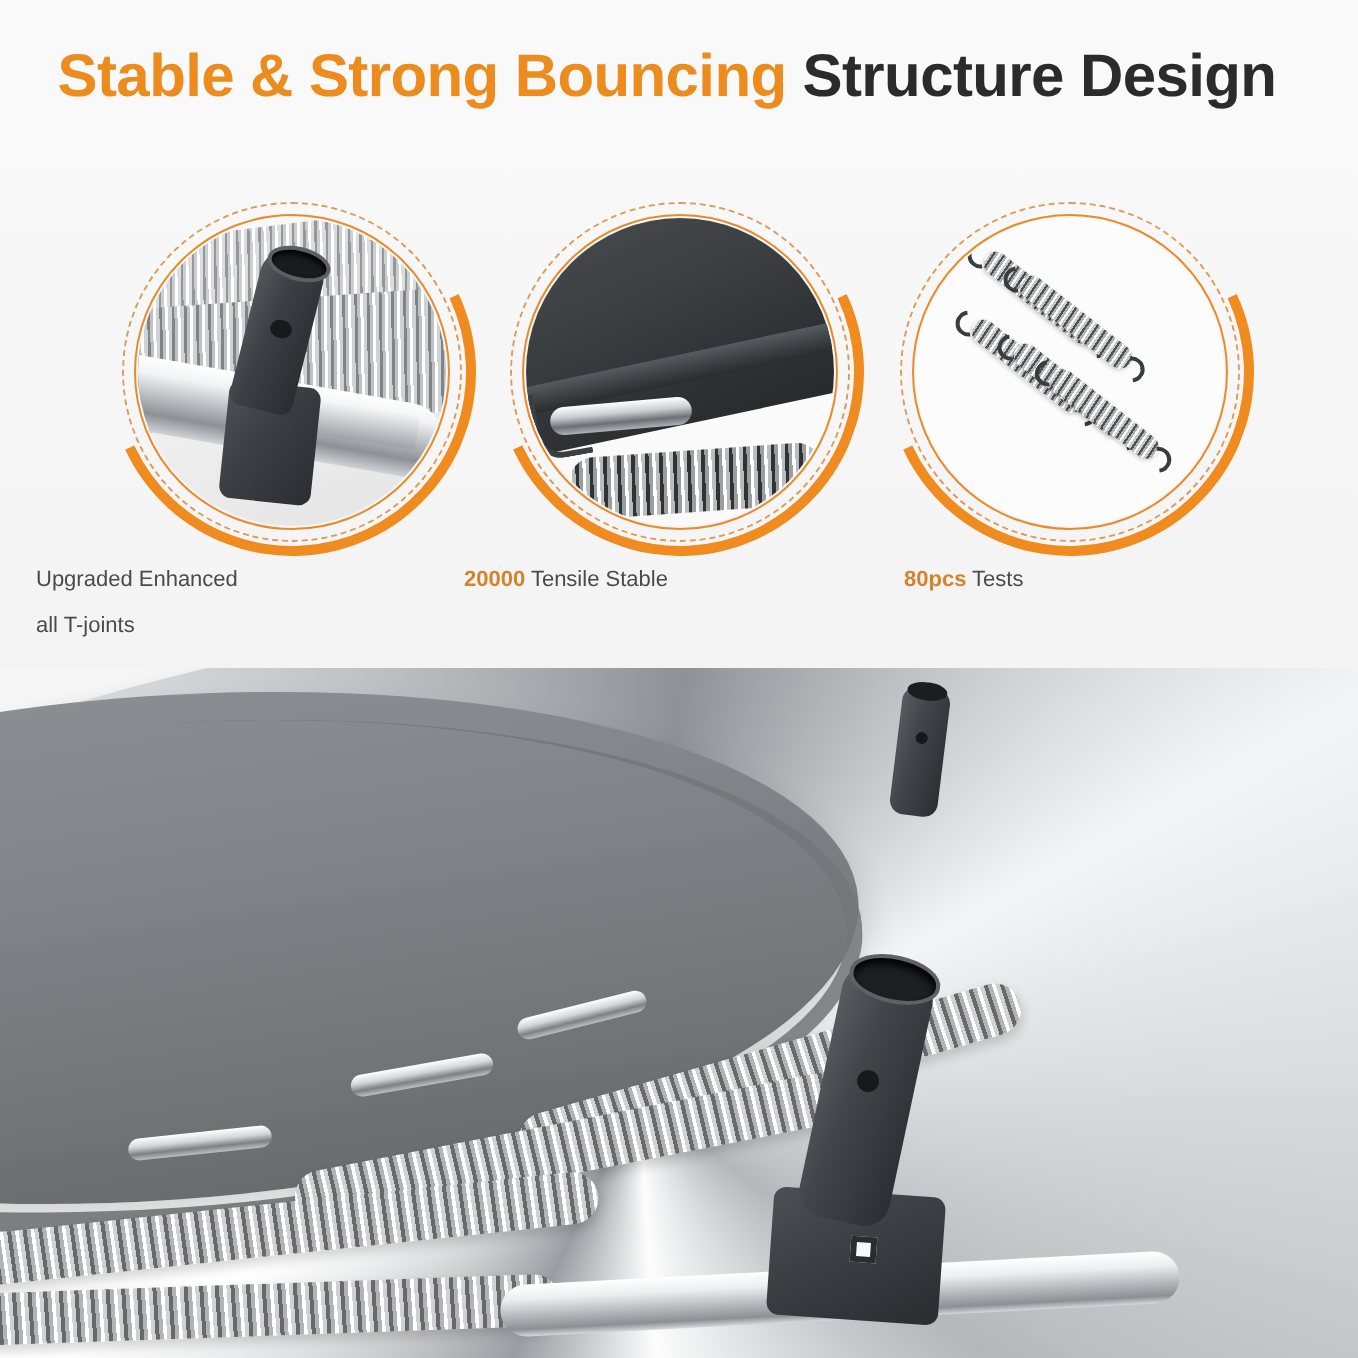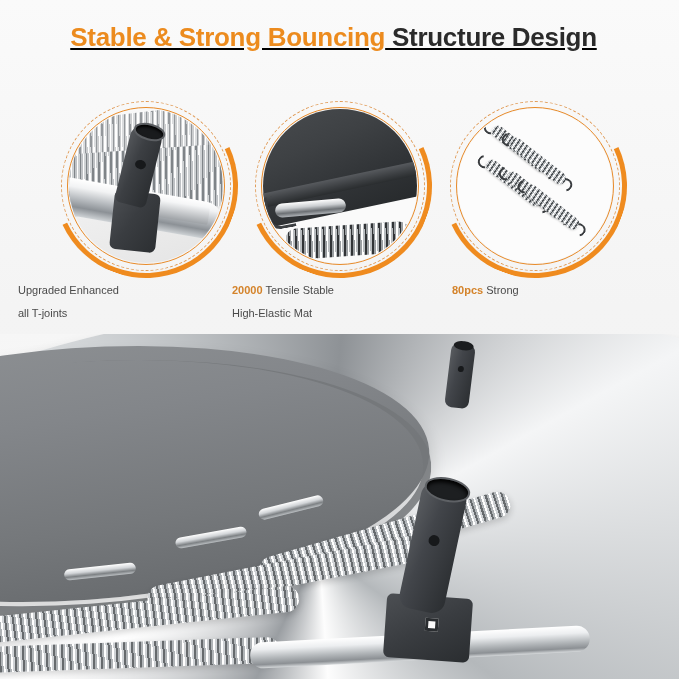--- a/index.html
+++ b/index.html
@@ -24,24 +24,23 @@
     background: linear-gradient(180deg, #fafafa 0%, #f4f4f4 45%, #f2f2f2 100%);
     overflow: hidden;
   }
 
   
   .title-bar {
     position: absolute;
     top: 22px; left: 0; right: 12px;
     text-align: center;
     white-space: nowrap;
-    font-size: 26px;
+    font-size: 30px;
     font-weight: bold;
     letter-spacing: -0.3px;
-    text-decoration: underline;
   }
   .title-accent { color: #ec8b1e; }
   .title-rest   { color: #2b2b2b; }
 
   
   .badge-row {
     position: absolute;
     top: 98px; left: 0; right: 0;
     height: 190px;
   }
@@ -504,25 +503,24 @@
 
   <div class="caption-row">
 
     <div class="caption caption-1">
       <span>Upgraded Enhanced</span><br>
       <span>all T-joints</span>
     </div>
 
     <div class="caption caption-2">
       <span class="cap-hl">20000</span><span> Tensile Stable</span><br>
-      <span>High-Elastic Mat</span>
     </div>
 
     <div class="caption caption-3">
-      <span class="cap-hl">80pcs</span><span> Strong</span><br>
+      <span class="cap-hl">80pcs</span><span> Tests</span><br>
     </div>
   </div>
 
   <div class="hero">
     <div class="hero-ring"></div>
     <div class="hero-rail"></div>
     <div class="hero-mat"></div>
     <div class="hero-mat-rim"></div>
 
     <div class="hook hook-1"></div>

